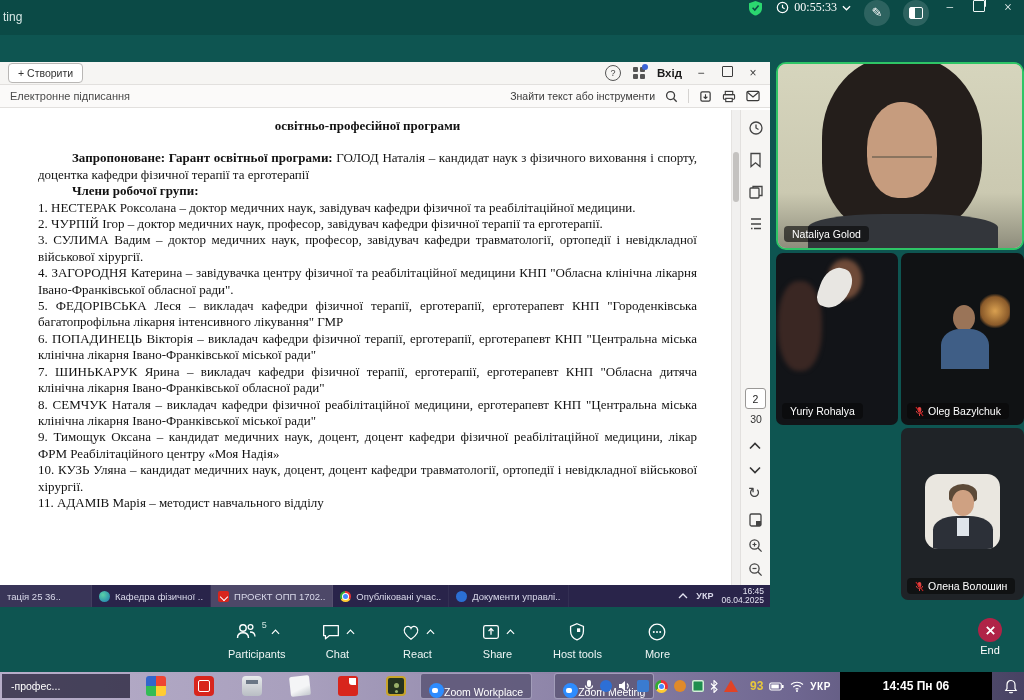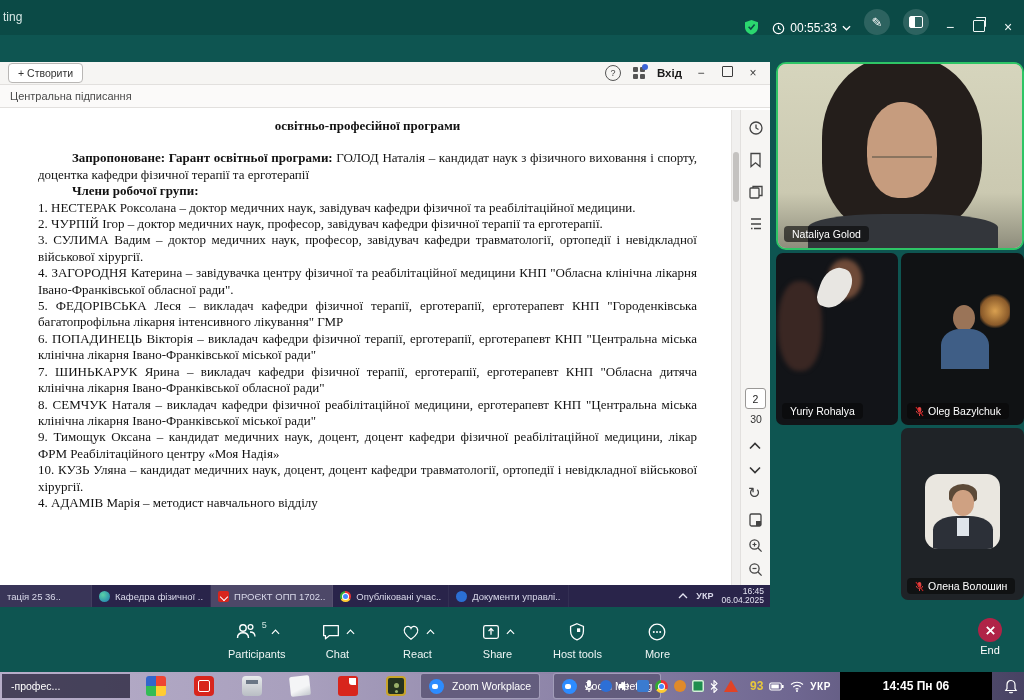--- a/index.html
+++ b/index.html
@@ -5,21 +5,21 @@
   html,body{margin:0;padding:0;background:#000;}
   .stage{position:relative;width:1024px;height:700px;overflow:hidden;background:#0e5551;font-family:"Liberation Sans",sans-serif;}
 
   
   .topbar{position:absolute;left:0;top:0;width:1024px;height:35px;background:#0b4a46;color:#e6f2f0;}
   .tb-partial{position:absolute;left:3px;top:10px;font-size:12px;color:#d7e8e6;}
   .tb-tab{position:absolute;left:163px;top:3px;width:202px;height:32px;background:#156059;border-radius:9px 9px 0 0;display:flex;align-items:center;gap:8px;padding:0 8px;box-sizing:border-box;}
   .tb-avatar{width:20px;height:20px;border-radius:4px;background:linear-gradient(180deg,#9b8a78 0%,#2b211d 40%,#c49a7e 62%,#463831 100%);flex:0 0 auto;}
   .tb-label{font-size:12.5px;color:#fff;white-space:nowrap;overflow:hidden;}
   .tb-more{margin-left:auto;width:22px;height:22px;border-radius:50%;background:rgba(255,255,255,.10);display:flex;align-items:center;justify-content:center;font-size:14px;color:#fff;}
-  .tb-right{position:absolute;right:8px;top:0;height:35px;display:flex;align-items:flex-end;gap:13px;}
+  .tb-right{position:absolute;right:8px;top:0;height:35px;display:flex;align-items:flex-start;gap:13px;font-family:Liberation Serif, serif;}
   .tb-timer{display:flex;align-items:center;gap:5px;font-size:12px;color:#fff;}
   .cbtn{width:26px;height:26px;border-radius:50%;background:rgba(255,255,255,.14);display:flex;align-items:center;justify-content:center;color:#fff;font-size:13px;}
   .lay-ic{width:12px;height:10px;border:1.5px solid #fff;border-radius:2px;position:relative;}
   .lay-ic::after{content:"";position:absolute;left:0;top:0;width:5px;height:10px;background:#fff;}
   .wc{font-size:14px;color:#f0f7f6;width:16px;text-align:center;}
   .restore{width:10px;height:10px;border:1.3px solid #f0f7f6;border-radius:1px;position:relative;}
   .restore::before{content:"";position:absolute;left:2px;top:-4px;width:9px;height:9px;border:1.3px solid #f0f7f6;border-left:none;border-bottom:none;border-radius:1px;}
 
   
   .share{position:absolute;left:0;top:62px;width:770px;height:545px;background:#fff;}
@@ -114,21 +114,21 @@
   .aico.photos{background:conic-gradient(#e43 0 25%,#fc3 25% 50%,#3b5 50% 75%,#36c 75% 100%);border-radius:3px;}
   .aico.scan{background:#d8251c;}
   .aico.scan::after{content:"";position:absolute;inset:4px;border:1.6px solid #fff;border-radius:2px;}
   .aico.calc{background:linear-gradient(180deg,#e8eaec,#b9bec4);}
   .aico.calc::after{content:"";position:absolute;left:4px;top:4px;width:12px;height:4px;background:#6a7685;}
   .aico.notes{background:linear-gradient(160deg,#f4f5f6 60%,#c2c7cc 100%);transform:rotate(-6deg);border-radius:2px;}
   .aico.pdfx{background:#d8251c;border-radius:3px;}
   .aico.pdfx::after{content:"";position:absolute;right:2px;top:2px;width:7px;height:7px;background:#fff;border-radius:0 0 0 3px;}
   .aico.classroom{background:#25331f;border:2px solid #c8a42a;box-sizing:border-box;}
   .aico.classroom::after{content:"";position:absolute;left:6px;top:5px;width:5px;height:5px;border-radius:50%;background:#9ab06a;box-shadow:0 6px 0 -1px #9ab06a;}
-  .zwin{height:24px;margin-right:13px;background:rgba(96,89,122,.92);border:1px solid rgba(215,210,235,.55);border-radius:3px;color:#fff;font-size:10.5px;display:flex;align-items:center;gap:8px;padding:0 8px;white-space:nowrap;}
+  .zwin{height:24px;margin-right:22px;background:rgba(96,89,122,.92);border:1px solid rgba(215,210,235,.55);border-radius:3px;color:#fff;font-size:10.5px;display:flex;align-items:flex-end;gap:0;padding:0 8px;white-space:nowrap;}
   .zoomball{width:15px;height:15px;border-radius:50%;background:#2d8cff;position:relative;flex:0 0 auto;}
   .zoomball::after{content:"";position:absolute;left:3px;top:5px;width:6px;height:5px;background:#fff;border-radius:2px;}
   .ostb-tray{position:absolute;left:584px;top:0;height:28px;display:flex;align-items:center;gap:6px;color:#fff;}
   .trico{flex:0 0 auto;display:flex;align-items:center;justify-content:center;}
   .dot{width:12px;height:12px;border-radius:50%;}
   .dot.cm{background:#2d6fd6;}
   .dot.orange{background:#e08a2a;}
   .sq{width:12px;height:12px;border-radius:2px;}
   .sq.blue{background:#3a7bd0;}
   .sq.green{background:#1e8e4e;box-shadow:inset 0 0 0 1.5px #d5ecd9;}
@@ -187,41 +187,62 @@
             <i></i>
           </span>
         <span class="signin">Вхід</span>
         <span class="awc">−</span>
         <span class="awc"><span class="arestore" style="display:inline-block"></span></span>
         <span class="awc">×</span>
       </span>
     </div>
 
     <div class="acb2">
-      <span class="doc-tab">Центральна підписання</span>
+      <span class="doc-tab">Електронне підписання</span>
+      <span class="acb2-right">
+        <span>Знайти текст або інструменти</span>
+        <svg width="13" height="13" viewBox="0 0 14 14">
+            <circle cx="6" cy="6" r="4.3" stroke="#3a3a3a" stroke-width="1.4" fill="none"></circle>
+            <path d="M9.2 9.2 L12.6 12.6" stroke="#3a3a3a" stroke-width="1.4"></path>
+          </svg>
+        <span class="vdiv"></span>
+        <svg width="13" height="13" viewBox="0 0 14 14">
+            <rect x="2" y="2" width="10" height="10" rx="1.5" stroke="#3a3a3a" stroke-width="1.3" fill="none"></rect>
+            <path d="M7 4.5 V9 M5 7.3 L7 9.2 L9 7.3" stroke="#3a3a3a" stroke-width="1.2" fill="none"></path>
+          </svg>
+        <svg width="14" height="13" viewBox="0 0 15 14">
+            <rect x="3.5" y="1.5" width="8" height="3.5" stroke="#3a3a3a" stroke-width="1.2" fill="none"></rect>
+            <rect x="1.5" y="5" width="12" height="5" rx="1" stroke="#3a3a3a" stroke-width="1.2" fill="none"></rect>
+            <rect x="4" y="9" width="7" height="3.5" fill="#fff" stroke="#3a3a3a" stroke-width="1.2"></rect>
+          </svg>
+        <svg width="14" height="12" viewBox="0 0 15 12">
+            <rect x="1" y="1" width="13" height="10" rx="1.5" stroke="#3a3a3a" stroke-width="1.3" fill="none"></rect>
+            <path d="M1.5 2 L7.5 7 L13.5 2" stroke="#3a3a3a" stroke-width="1.3" fill="none"></path>
+          </svg>
+      </span>
     </div>
 
     <div class="docwrap">
       <div class="page">
         <p class="doc-title">освітньо-професійної програми</p>
         <p class="ind"><b>Запропоноване: Гарант освітньої програми:</b><span> ГОЛОД Наталія – кандидат наук з фізичного виховання і спорту, доцентка кафедри фізичної терапії та ерготерапії</span></p>
         <p class="ind"><b>Члени робочої групи:</b></p>
         <div>
 
         <p>1. НЕСТЕРАК Роксолана – доктор медичних наук, завідувач кафедри фізичної та реабілітаційної медицини.</p>
             <p>2. ЧУРПІЙ Ігор – доктор медичних наук, професор, завідувач кафедри фізичної терапії та ерготерапії.</p>
             <p>3. СУЛИМА Вадим – доктор медичних наук, професор, завідувач кафедри травматології, ортопедії і невідкладної військової хірургії.</p>
             <p>4. ЗАГОРОДНЯ Катерина – завідувачка центру фізичної та реабілітаційної медицини КНП "Обласна клінічна лікарня Івано-Франківської обласної ради".</p>
             <p>5. ФЕДОРІВСЬКА Леся – викладач кафедри фізичної терапії, ерготерапії, ерготерапевт КНП "Городенківська багатопрофільна лікарня інтенсивного лікування" ГМР</p>
             <p>6. ПОПАДИНЕЦЬ Вікторія – викладач кафедри фізичної терапії, ерготерапії, ерготерапевт КНП "Центральна міська клінічна лікарня Івано-Франківської міської ради"</p>
             <p>7. ШИНЬКАРУК Ярина – викладач кафедри фізичної терапії, ерготерапії, ерготерапевт КНП "Обласна дитяча клінічна лікарня Івано-Франківської обласної ради"</p>
             <p>8. СЕМЧУК Наталя – викладач кафедри фізичної реабілітаційної медицини, ерготерапевт КНП "Центральна міська клінічна лікарня Івано-Франківської міської ради"</p>
             <p>9. Тимощук Оксана – кандидат медичних наук, доцент, доцент кафедри фізичної реабілітаційної медицини, лікар ФРМ Реабілітаційного центру «Моя Надія»</p>
             <p>10. КУЗЬ Уляна – кандидат медичних наук, доцент, доцент кафедри травматології, ортопедії і невідкладної військової хірургії.</p>
-            <p>4. АДАМІВ Марія – методист навчального відділу</p>
+            <p>11. АДАМІВ Марія – методист навчального відділу</p>
           </div>
       </div>
 
       <div class="vscroll">
           <div class="vthumb"></div>
         </div>
 
       <div class="rail">
         <svg class="ric" style="top:10px" width="16" height="16" viewBox="0 0 16 16">
             <circle cx="8" cy="8" r="6" stroke="#444" stroke-width="1.3" fill="none"></circle>

